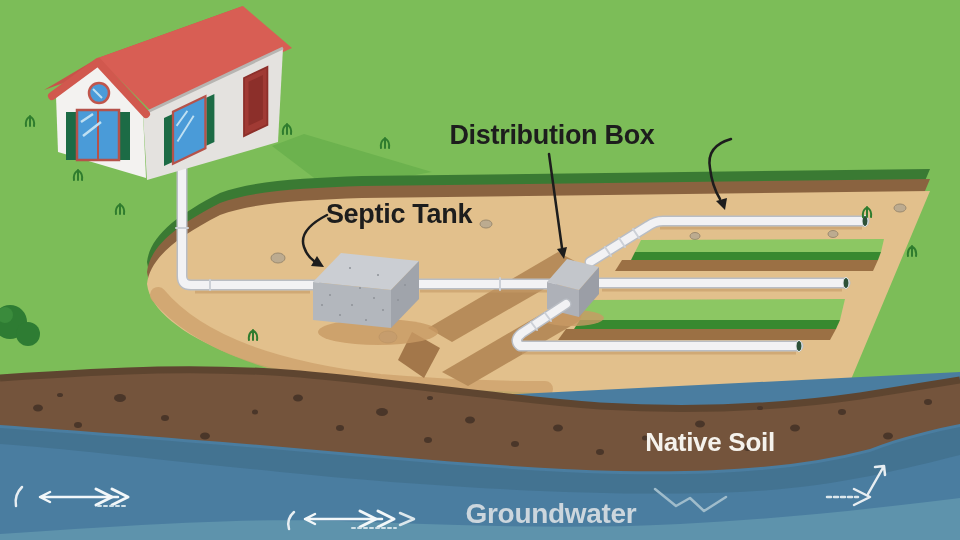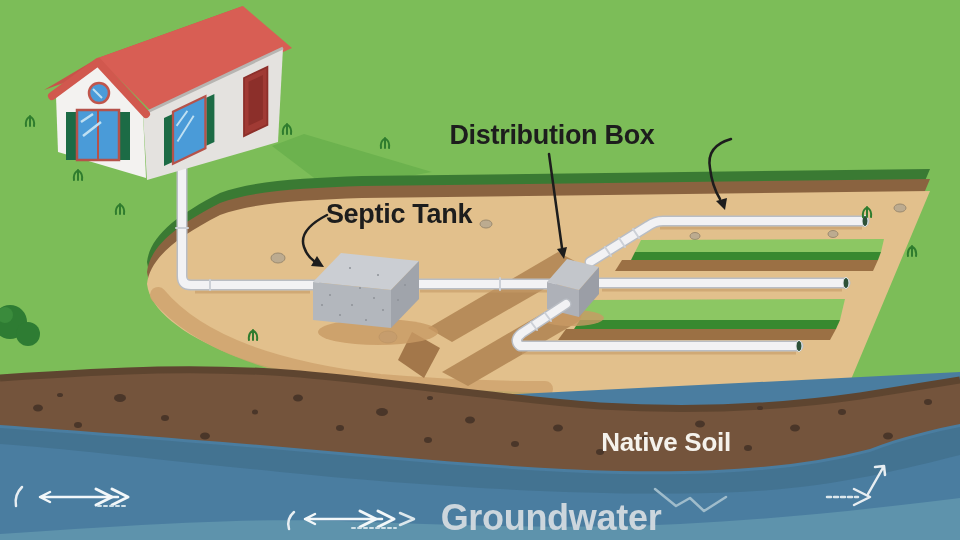--- a/index.html
+++ b/index.html
@@ -2,22 +2,22 @@
 <html><head>
 <meta charset="utf-8">
 <style>
   html,body{margin:0;padding:0;background:#555;}
   .stage{position:relative;width:960px;height:540px;overflow:hidden;background:#7cbd58;
          font-family:"Liberation Sans",sans-serif;}
   .stage svg{position:absolute;left:0;top:0;}
   .lbl{position:absolute;transform:translateX(-50%);white-space:nowrap;font-weight:bold;
        letter-spacing:-0.3px;line-height:1;}
   .lbl-dark{color:#1d1d1d;font-size:27px;}
-  .lbl-soil{color:#f5f2ec;font-size:26px;}
-  .lbl-water{color:#ccd6dd;font-size:36px;}
+  .lbl-soil{color:#f5f2ec;font-size:26px;margin-left:44px;}
+  .lbl-water{color:#ccd6dd;font-size:28px;}
 </style>
 </head>
 <body>
 
 <div class="stage">
 <svg width="960" height="540" viewBox="0 0 960 540">
 
   <rect x="0" y="0" width="960" height="540" fill="#7cbd58"></rect>
   <polygon points="272,146 304,134 432,172 330,190" fill="#6cb24e"></polygon>
 

